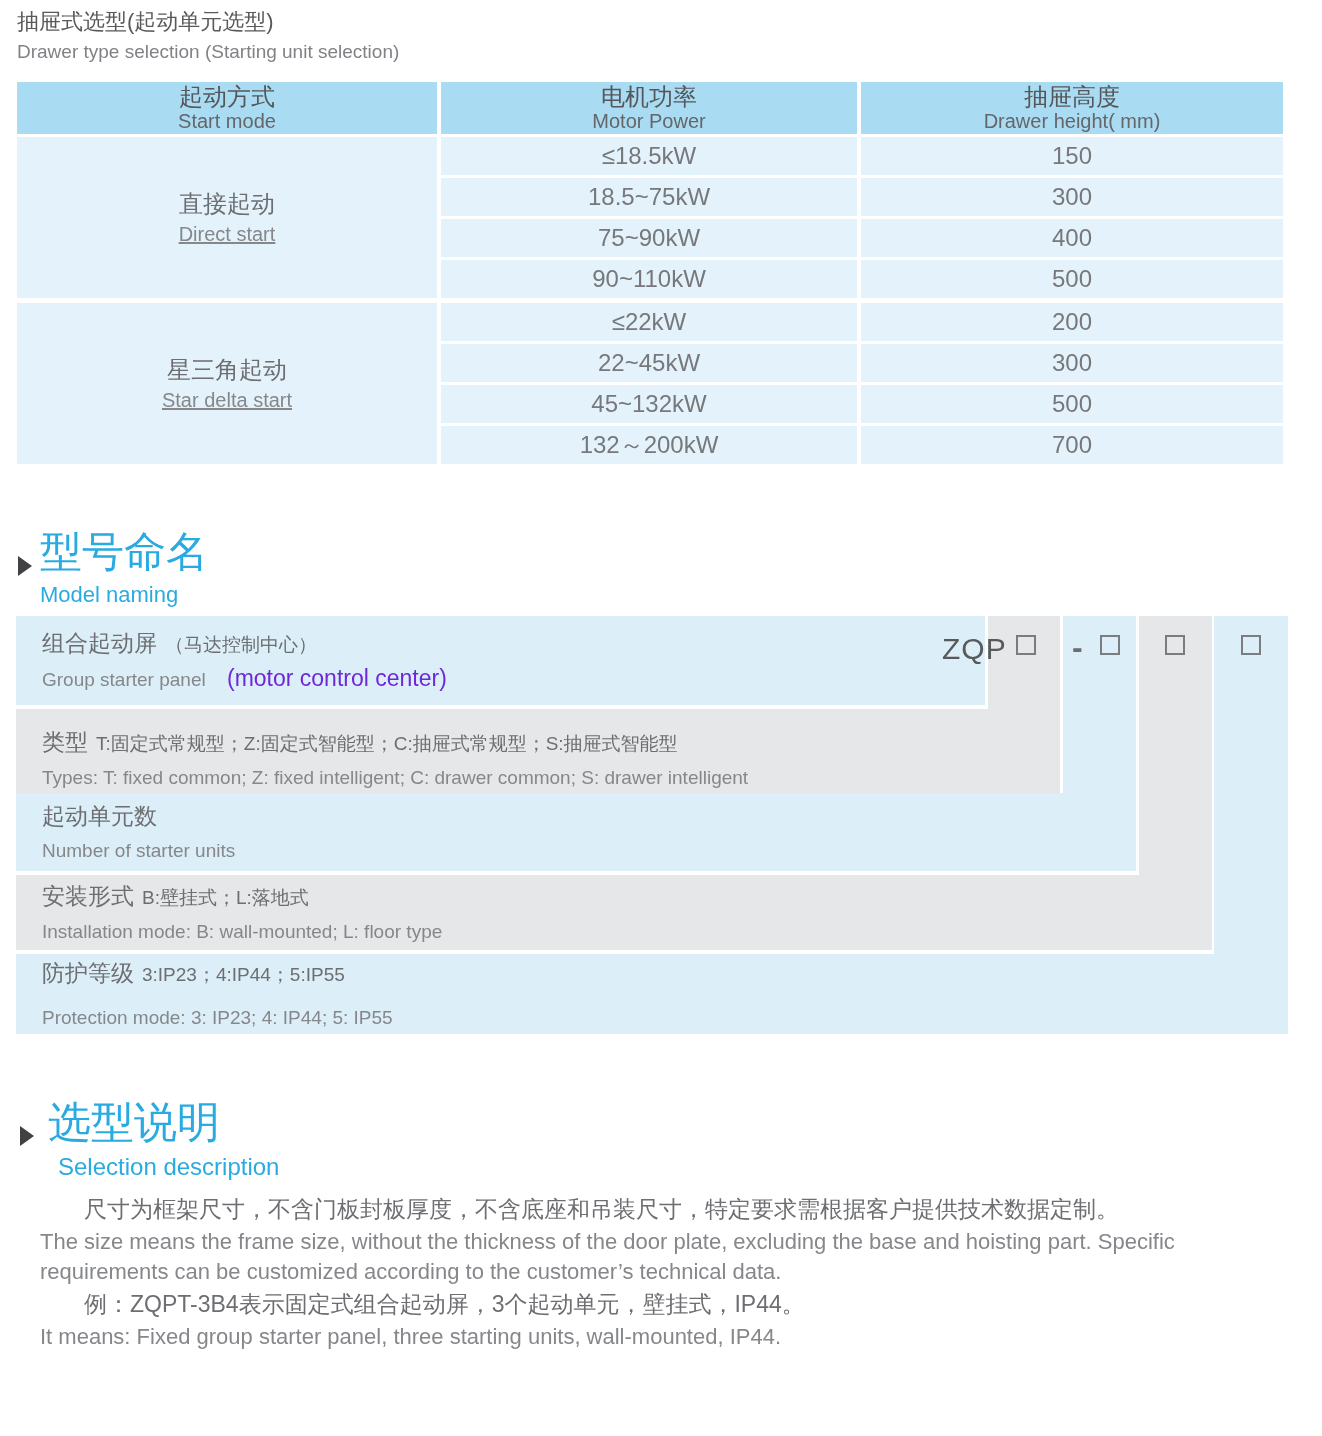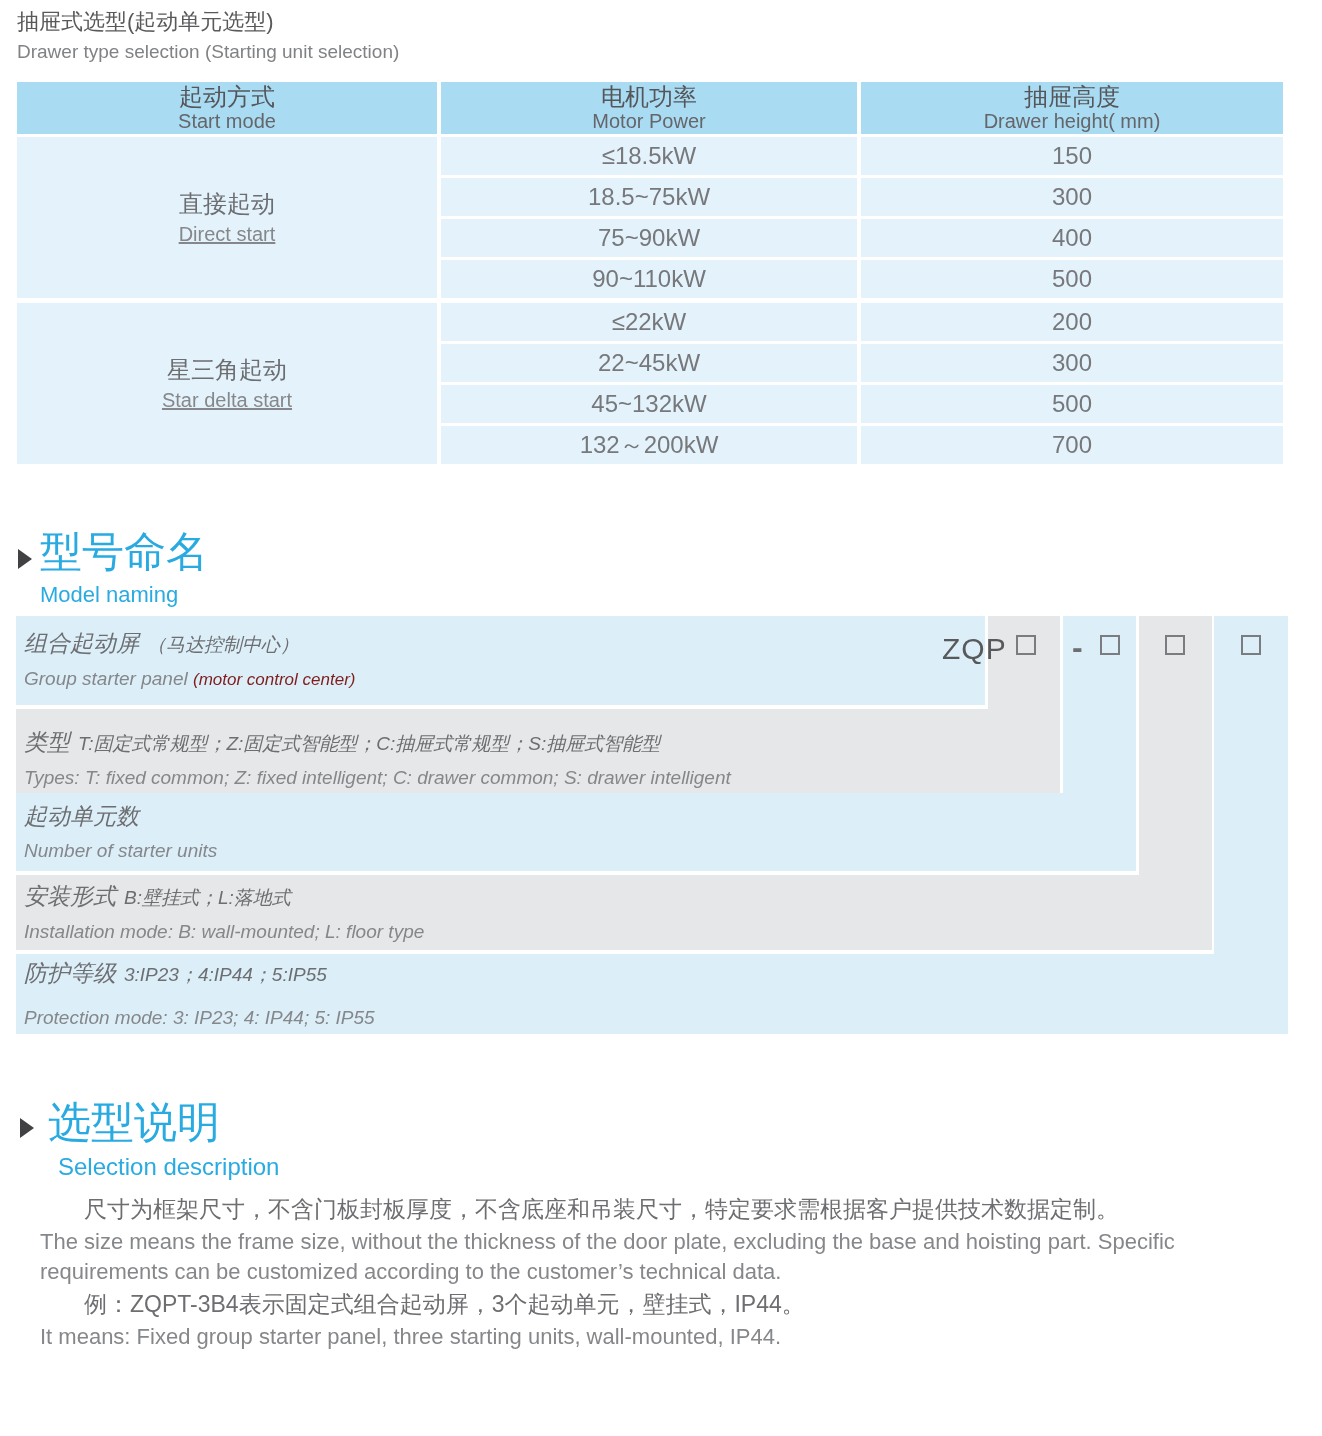--- a/index.html
+++ b/index.html
@@ -21,21 +21,21 @@
   .th-en{font-size:20px;color:#64666A;line-height:22px;}
   .t-group{display:grid;grid-template-columns:420px 416px 422px;grid-auto-rows:38px;gap:3px 4px;margin-top:3px;}
   .t-group.second{margin-top:5px;}
   .mode-cell{grid-row:1 / span 4;grid-column:1;background:#E4F3FB;display:flex;flex-direction:column;align-items:center;justify-content:center;}
   .mode-cn{font-size:24px;color:#6D6E71;line-height:28px;}
   .mode-en{font-size:20px;color:#85878A;line-height:24px;margin-top:4px;text-decoration:underline;}
   .val-cell{background:#E4F3FB;display:flex;align-items:center;justify-content:center;font-size:24px;color:#77787B;}
 
   
   .section-head{position:absolute;}
-  .sh-row{display:flex;align-items:center;}
+  .sh-row{display:flex;align-items:flex-end;}
   .tri{width:0;height:0;border-top:10px solid transparent;border-bottom:10px solid transparent;border-left:14px solid #414042;}
   .sec1{left:18px;top:528px;}
   .sec1 .tri{margin-top:13px;margin-right:8px;}
   .sec1 .sec-title{font-size:42px;line-height:48px;color:#29ABE2;}
   .sec1 .sec-sub{font-size:22px;line-height:26px;color:#29ABE2;margin-left:22px;margin-top:6px;}
   .sec2{left:20px;top:1098px;}
   .sec2 .tri{margin-top:12px;margin-right:14px;}
   .sec2 .sec-title{font-size:43px;line-height:48px;color:#29ABE2;}
   .sec2 .sec-sub{font-size:24px;line-height:28px;color:#29ABE2;margin-left:38px;margin-top:7px;}
 
@@ -46,26 +46,26 @@
   .bg-gray{background:#E6E7E8;}
   .nd-row1{left:0;top:0;width:969px;height:89px;}
   .nd-row2{left:0;top:93px;width:1044px;height:99px;}
   .nd-row3{left:0;top:177px;width:1120px;height:78px;}
   .nd-row4{left:0;top:259px;width:1196px;height:75px;}
   .nd-row5{left:0;top:338px;width:1272px;height:80px;gap:9px;}
   .nd-col1{left:972px;top:0;width:72px;height:174px;}
   .nd-col2{left:1047px;top:0;width:73px;height:255px;}
   .nd-col3{left:1123px;top:0;width:73px;height:334px;}
   .nd-col4{left:1198px;top:0;width:74px;height:418px;}
-  .nd-row{display:flex;flex-direction:column;justify-content:center;padding-left:8px;box-sizing:border-box;font-style:italic;}
+  .nd-row{display:flex;flex-direction:column;justify-content:center;padding-left:26px;box-sizing:border-box;}
   .nd-line{white-space:nowrap;}
   .nd-label-cn{font-size:23px;color:#6D6E71;line-height:27px;}
   .nd-detail-cn{font-size:19px;color:#6D6E71;margin-left:8px;}
   .nd-label-en{font-size:19px;color:#85878A;line-height:23px;margin-top:9px;white-space:nowrap;}
-  .nd-detail-en{font-size:17px;color:#7f1d1d;}
+  .nd-detail-en{font-size:23px;color:#6d28d9;margin-left:16px;}
   .nd-prefix{position:absolute;left:926px;top:16px;font-size:30px;color:#58595B;letter-spacing:1px;}
   .nd-box{position:absolute;top:19px;width:20px;height:20px;border:2px solid #7A7C7F;box-sizing:border-box;background:transparent;}
   .nd-box1{left:1000px;}
   .nd-box2{left:1084px;}
   .nd-box3{left:1149px;}
   .nd-box4{left:1225px;}
   .nd-sep{position:absolute;left:1056px;top:13px;font-size:32px;color:#6D6E71;font-weight:bold;}
 
   
   .desc{position:absolute;left:40px;top:1194px;width:1246px;}

